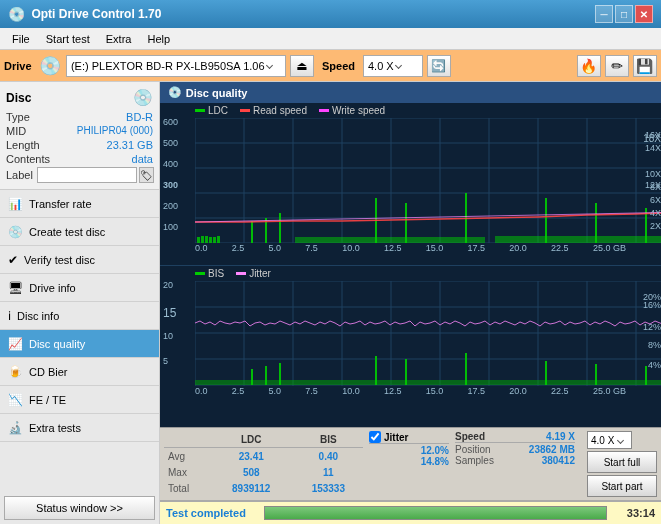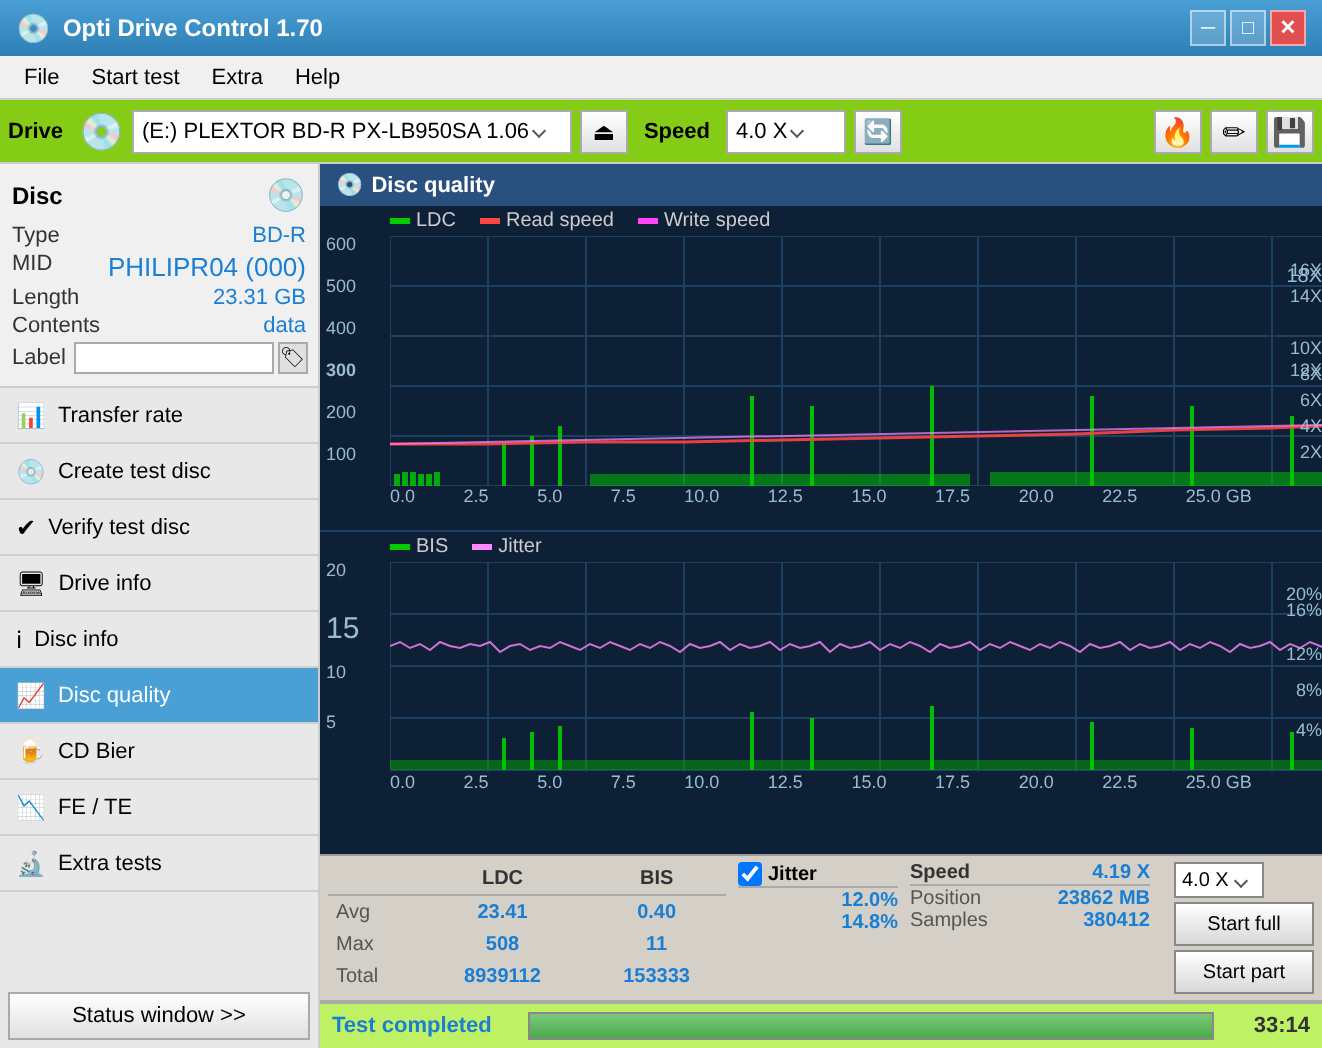--- a/index.html
+++ b/index.html
@@ -47,21 +47,21 @@
       border-bottom: 1px solid #ccc;
     }
     .menu-item {
       padding: 2px 8px;
       cursor: pointer;
       font-size: 11px;
     }
 
     
     #toolbar {
-      background: #84cc16;
+      background: #fdba74;
       height: 32px;
       display: flex;
       align-items: center;
       padding: 0 4px;
       border-bottom: 1px solid #ccc;
       gap: 4px;
     }
     .toolbar-label { font-size: 11px; font-weight: bold; margin-right: 4px; }
     .drive-select {
       background: white;
@@ -225,21 +225,21 @@
       height: 18px;
       padding: 0 3px;
       font-size: 10px;
       display: flex; align-items: center;
       min-width: 45px;
     }
 
     
     #bottom-bar {
       height: 24px;
-      background: #bef264;
+      background: #fef9c3;
       border-top: 2px solid #aaa;
       display: flex;
       align-items: center;
       padding: 0 6px;
       gap: 8px;
       font-size: 11px;
     }
     .status-text { color: #1a7fd4; font-weight: bold; min-width: 90px; }
     .progress-wrap {
       flex: 1;
@@ -320,21 +320,21 @@
       <div class="disc-header">
         <span class="disc-title">Disc</span>
         <span class="disc-icon">💿</span>
       </div>
       <div class="disc-row">
         <span class="disc-key">Type</span>
         <span class="disc-val">BD-R</span>
       </div>
       <div class="disc-row">
         <span class="disc-key">MID</span>
-        <span class="disc-val" style="font-size:13px;">PHILIPR04 (000)</span>
+        <span class="disc-val" style="font-size:10px;">PHILIPR04 (000)</span>
       </div>
       <div class="disc-row">
         <span class="disc-key">Length</span>
         <span class="disc-val">23.31 GB</span>
       </div>
       <div class="disc-row">
         <span class="disc-key">Contents</span>
         <span class="disc-val">data</span>
       </div>
       <div class="label-row">
@@ -547,21 +547,21 @@
           150,41 155,43 160,42 165,40 170,44 175,41 180,43 185,42 190,40 195,44
           200,41 205,43 210,42 215,40 220,45 225,41 230,43 235,42 240,40 245,44
           250,41 255,43 260,40 265,42 270,45 275,41 280,43 285,42 290,40 295,44
           300,41 305,43 310,40 315,42 320,44 325,41 330,43 335,40 340,42 345,45
           350,41 355,43 360,42 365,40 370,44 375,41 380,43 385,42 390,40 395,44
           400,41 405,43 410,40 415,42 420,45 425,41 430,43 435,42 440,40 445,44
           450,41 455,43 460,40 465,42 470,44 475,41 480,43 485,42 490,40" fill="none" stroke="#ff88ff" stroke-width="1" opacity="0.8"></polyline>
       </svg>
 
       <div style="position:absolute;top:14px;left:3px;color:#9abcd0;font-size:9px;">20</div>
-      <div style="position:absolute;top:40px;left:3px;color:#9abcd0;font-size:15px;">15</div>
+      <div style="position:absolute;top:40px;left:3px;color:#9abcd0;font-size:12px;">15</div>
       <div style="position:absolute;top:65px;left:3px;color:#9abcd0;font-size:9px;">10</div>
       <div style="position:absolute;top:90px;left:3px;color:#9abcd0;font-size:9px;">5</div>
 
       <div style="position:absolute;top:14px;right:0;color:#9abcd0;font-size:9px;margin-top:12px;">20%</div>
       <div style="position:absolute;top:34px;right:0;color:#9abcd0;font-size:9px;">16%</div>
       <div style="position:absolute;top:56px;right:0;color:#9abcd0;font-size:9px;">12%</div>
       <div style="position:absolute;top:74px;right:0;color:#9abcd0;font-size:9px;">8%</div>
       <div style="position:absolute;top:94px;right:0;color:#9abcd0;font-size:9px;">4%</div>
 
       <div style="display:flex;justify-content:space-between;padding:0 35px 0 35px;color:#9abcd0;font-size:9px;">

